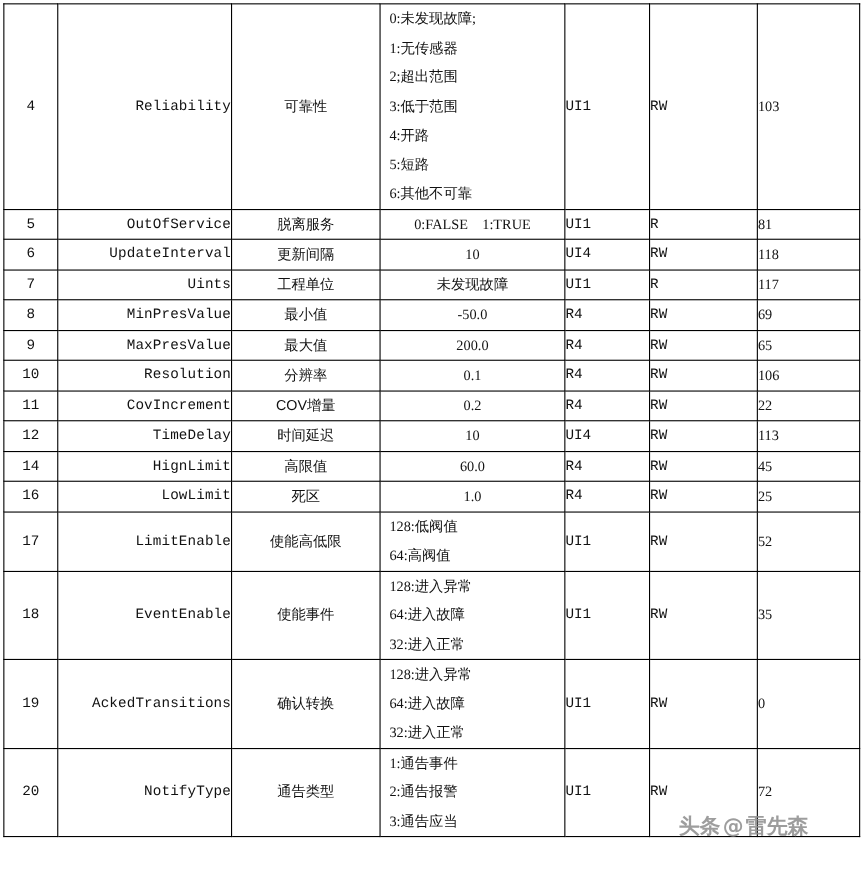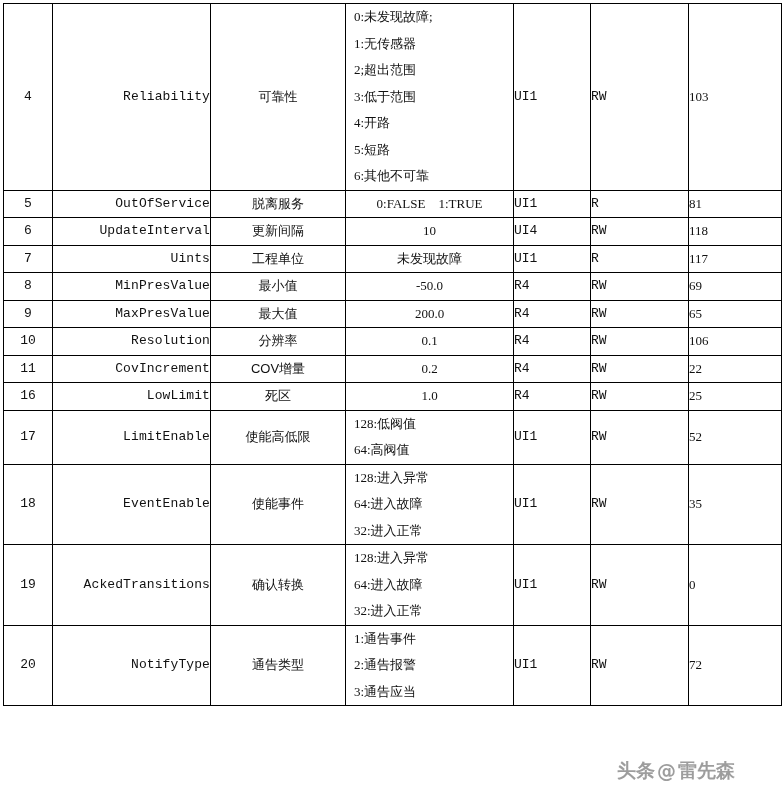--- a/index.html
+++ b/index.html
@@ -92,21 +92,21 @@
     display: block;
     line-height: 26.5px;
     white-space: pre;
   }
   td.top-align { vertical-align: top; }
 
   
   #watermark {
     position: absolute;
     left: 617px;
-    top: 756px;
+    top: 736px;
     width: 160px;
     height: 30px;
     display: flex;
     align-items: center;
     justify-content: flex-start;
     font-family: "DejaVu Sans", sans-serif;
     font-size: 19px;
     font-weight: bold;
     color: #8d8d8d;
     opacity: 0.85;
@@ -239,20 +239,46 @@
           <td class="val">
             <span class="val-lines">
               <span class="vline">0.2</span>
             </span>
           </td>
           <td class="type">R4</td>
           <td class="acc">RW</td>
           <td class="id">22</td>
         </tr>
         <tr>
+          <td class="idx">12</td>
+          <td class="eng">TimeDelay</td>
+          <td class="chs">时间延迟</td>
+          <td class="val">
+            <span class="val-lines">
+              <span class="vline">10</span>
+            </span>
+          </td>
+          <td class="type">UI4</td>
+          <td class="acc">RW</td>
+          <td class="id">113</td>
+        </tr>
+        <tr>
+          <td class="idx">14</td>
+          <td class="eng">HignLimit</td>
+          <td class="chs">高限值</td>
+          <td class="val">
+            <span class="val-lines">
+              <span class="vline">60.0</span>
+            </span>
+          </td>
+          <td class="type">R4</td>
+          <td class="acc">RW</td>
+          <td class="id">45</td>
+        </tr>
+        <tr>
           <td class="idx">16</td>
           <td class="eng">LowLimit</td>
           <td class="chs">死区</td>
           <td class="val">
             <span class="val-lines">
               <span class="vline">1.0</span>
             </span>
           </td>
           <td class="type">R4</td>
           <td class="acc">RW</td>

